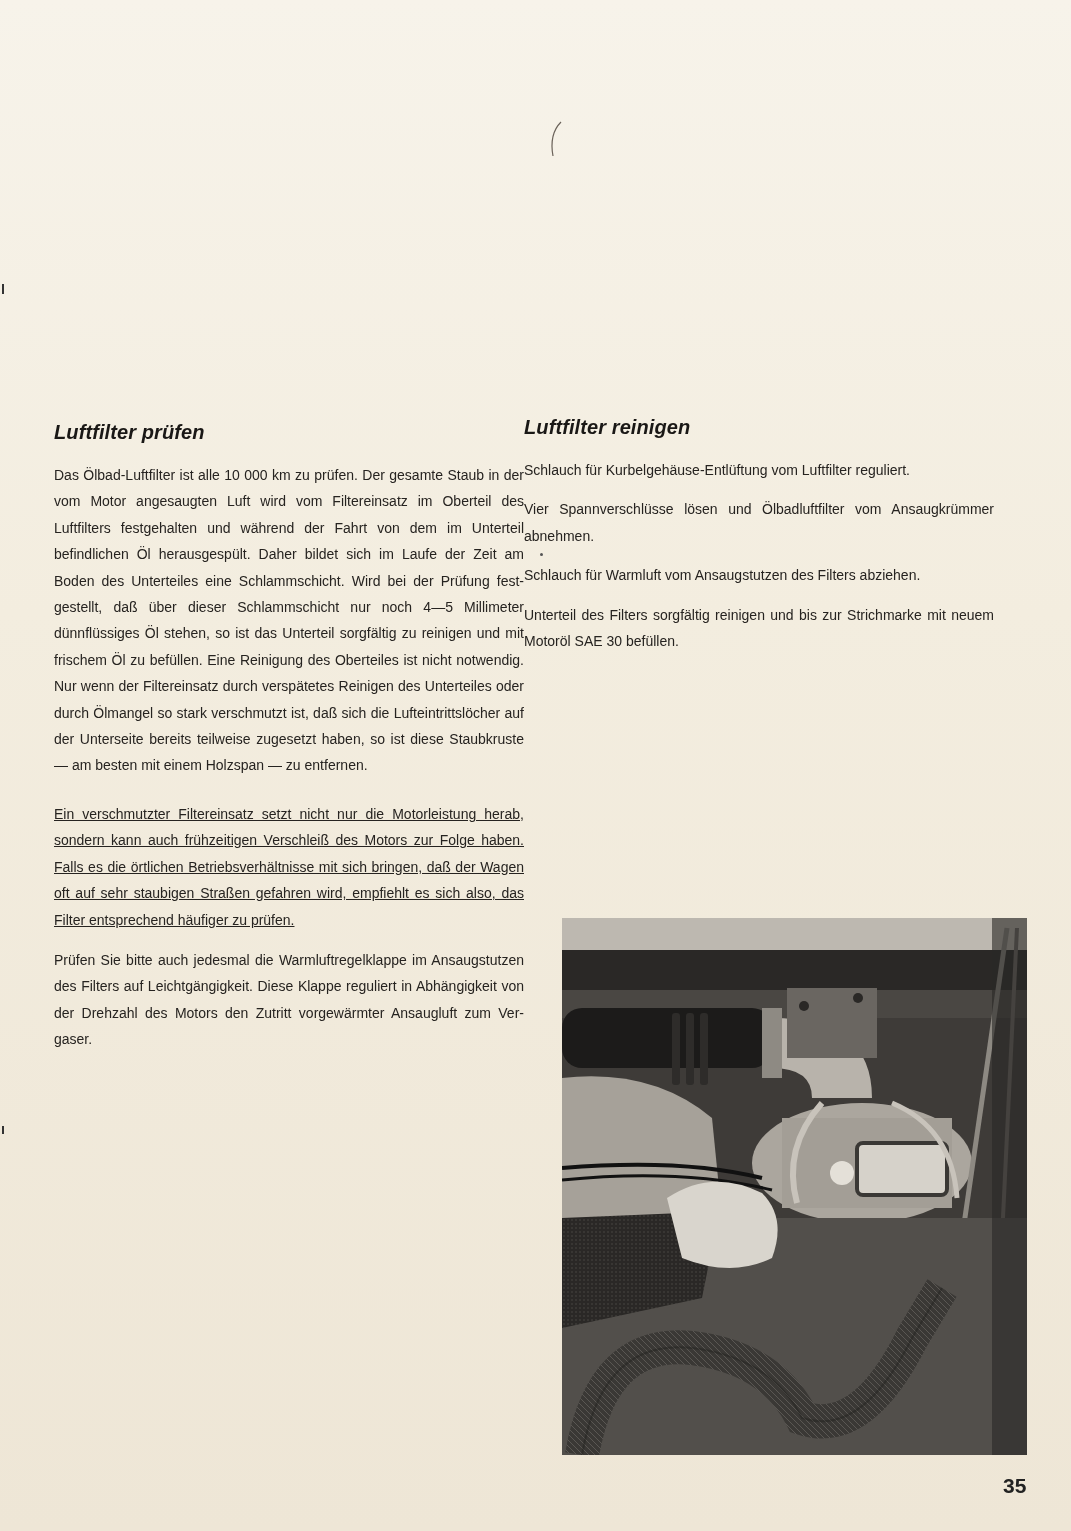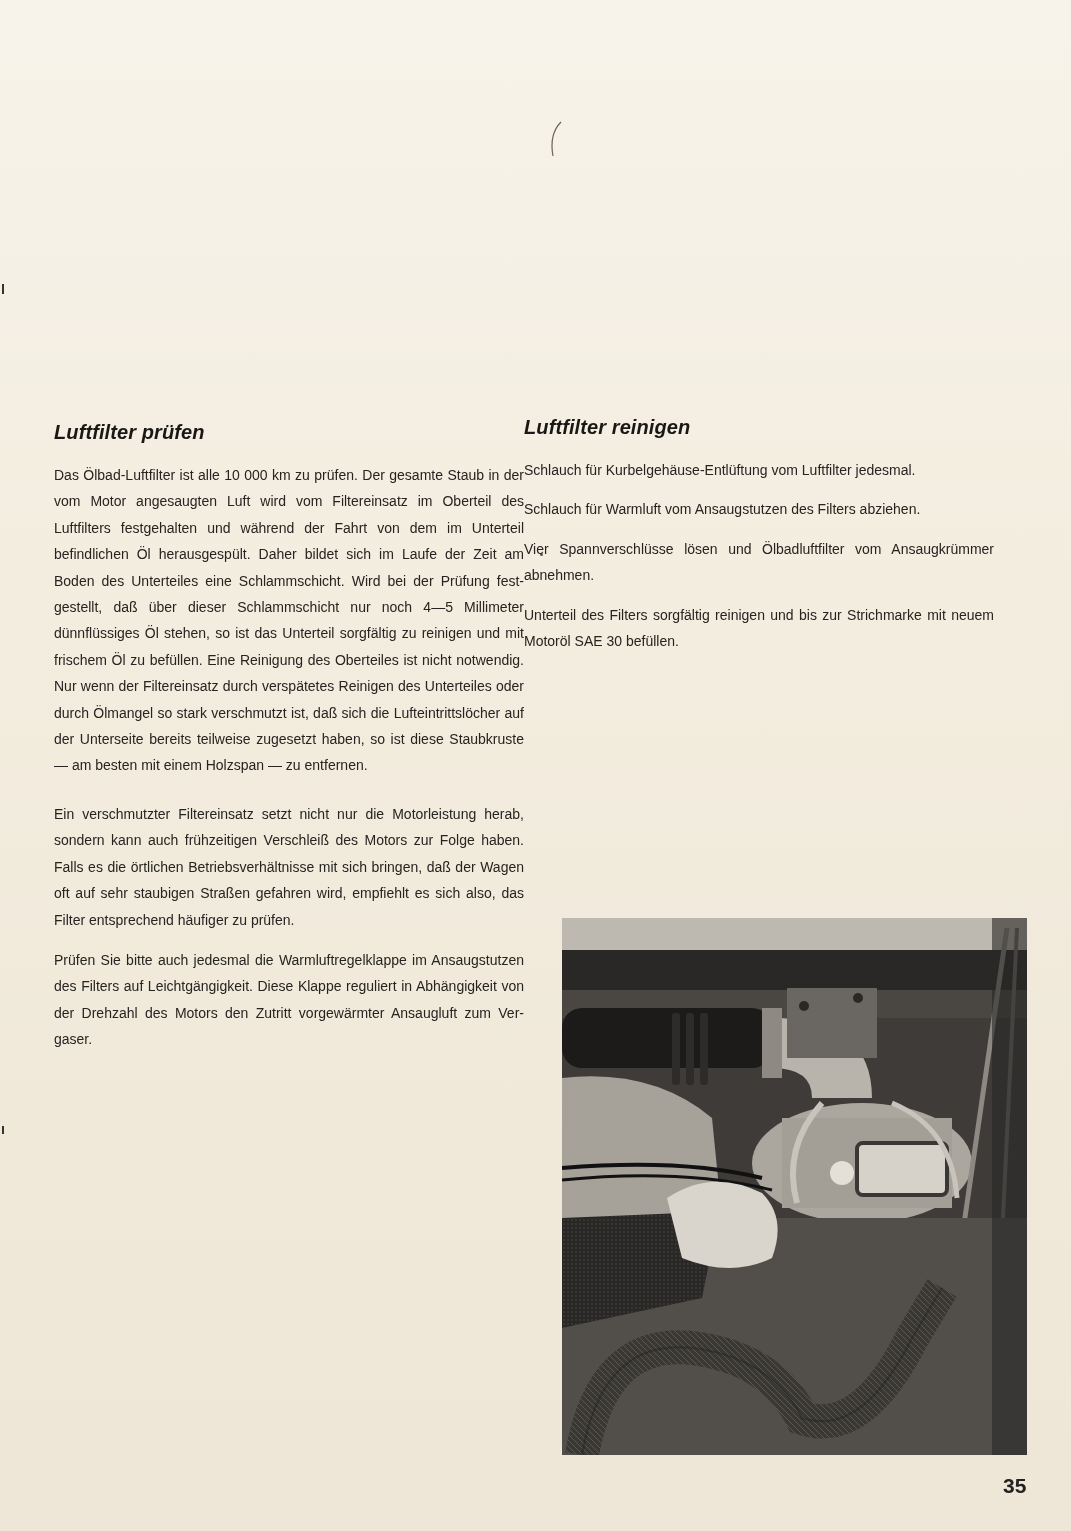--- a/index.html
+++ b/index.html
@@ -14,21 +14,21 @@
     .col-left { left: 54px; top: 421px; }
     .col-right { left: 524px; top: 416px; }
     h2 {
       margin: 0 0 18px 0; font-size: 20px; font-weight: bold;
       letter-spacing: 0.1px; color: #1a1816; font-style: italic;
     }
     p {
       margin: 0 0 13px 0; font-size: 14px; line-height: 26.4px;
       text-align: justify; hyphens: manual; color: #262320;
     }
-    .col-left p.gap { margin-top: 22px; }
+    .col-left p.gap { margin-top: 22px; text-decoration: underline; }
     .col-left p.gap2 { margin-top: 14px; }
     .photo {
       position: absolute; left: 562px; top: 918px; width: 465px; height: 537px;
       background: #5a5753; overflow: hidden;
     }
     .photo svg { display: block; }
     .page-number {
       position: absolute; left: 1003px; top: 1474px; font-size: 21px; font-weight: bold; color: #222;
     }
     .scratch { position: absolute; left: 545px; top: 120px; }
@@ -49,23 +49,23 @@
 
 <div class="col col-left">
   <h2>Luftfilter prüfen</h2>
   <p>Das Ölbad-Luftfilter ist alle 10 000 km zu prü­fen. Der gesamte Staub in der vom Motor an­gesaugten Luft wird vom Filtereinsatz im Ober­teil des Luftfilters festgehalten und während der Fahrt von dem im Unterteil befindlichen Öl herausgespült. Daher bildet sich im Laufe der Zeit am Boden des Unterteiles eine Schlammschicht. Wird bei der Prüfung fest­gestellt, daß über dieser Schlammschicht nur noch 4—5 Millimeter dünnflüssiges Öl stehen, so ist das Unterteil sorgfältig zu reinigen und mit frischem Öl zu befüllen. Eine Reinigung des Oberteiles ist nicht notwendig. Nur wenn der Filtereinsatz durch verspätetes Reinigen des Unterteiles oder durch Ölmangel so stark verschmutzt ist, daß sich die Lufteintrittslöcher auf der Unterseite bereits teilweise zugesetzt haben, so ist diese Staubkruste — am besten mit einem Holzspan — zu entfernen.</p>
   <p class="gap">Ein verschmutzter Filtereinsatz setzt nicht nur die Motorleistung herab, sondern kann auch frühzeitigen Verschleiß des Motors zur Folge haben. Falls es die örtlichen Betriebsverhält­nisse mit sich bringen, daß der Wagen oft auf sehr staubigen Straßen gefahren wird, emp­fiehlt es sich also, das Filter entsprechend häufiger zu prüfen.</p>
   <p class="gap2">Prüfen Sie bitte auch jedesmal die Warm­luftregelklappe im Ansaugstutzen des Filters auf Leichtgängigkeit. Diese Klappe reguliert in Abhängigkeit von der Drehzahl des Motors den Zutritt vorgewärmter Ansaugluft zum Ver­gaser.</p>
 </div>
 
 <div class="col col-right">
   <h2>Luftfilter reinigen</h2>
-  <p>Schlauch für Kurbelgehäuse-Entlüftung vom Luftfilter jedesmal.</p>
+  <p>Schlauch für Kurbelgehäuse-Entlüftung vom Luftfilter reguliert.</p>
+  <p>Vier Spannverschlüsse lösen und Ölbadluft­filter vom Ansaugkrümmer abnehmen.</p>
   <p>Schlauch für Warmluft vom Ansaugstutzen des Filters abziehen.</p>
-  <p>Vier Spannverschlüsse lösen und Ölbadluft­filter vom Ansaugkrümmer abnehmen.</p>
   <p>Unterteil des Filters sorgfältig reinigen und bis zur Strichmarke mit neuem Motoröl SAE 30 befüllen.</p>
 </div>
 
 <div class="photo" title="Black-and-white photo: hands removing oil-bath air filter from intake manifold in engine compartment">
   <svg width="465" height="537" viewBox="0 0 465 537">
     <defs>
       <pattern id="hose" width="6" height="6" patternUnits="userSpaceOnUse">
         <rect width="6" height="6" fill="#3a3835"></rect>
         <line x1="0" y1="0" x2="6" y2="6" stroke="#5a5753" stroke-width="1"></line>
       </pattern>

